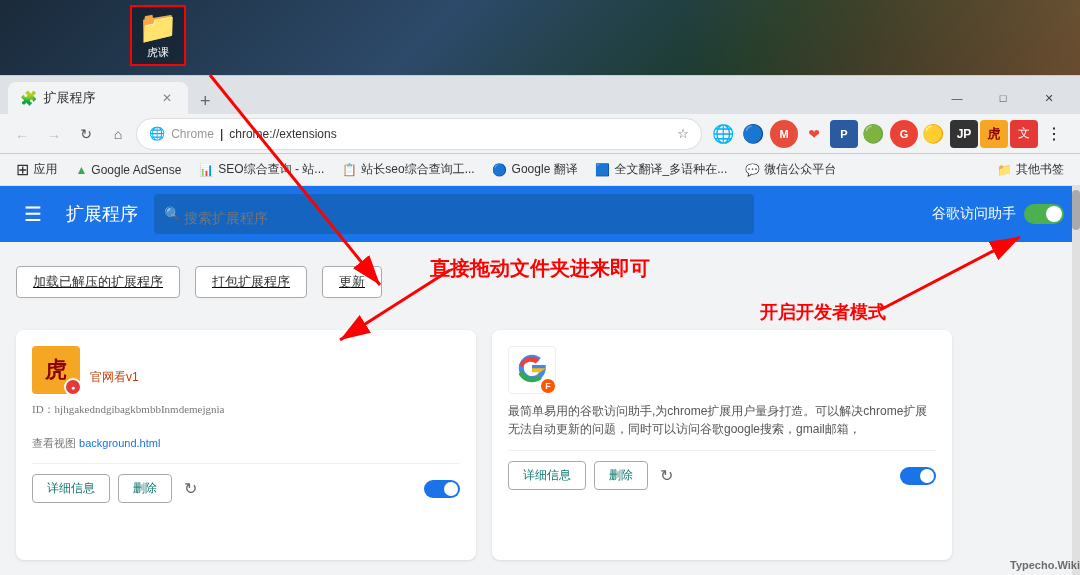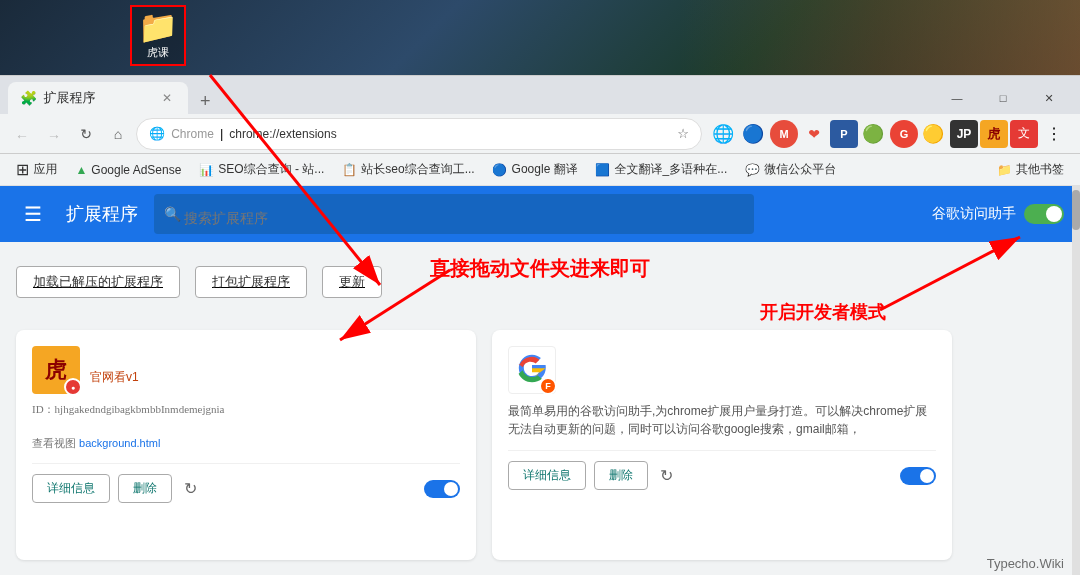--- a/index.html
+++ b/index.html
@@ -409,24 +409,25 @@
       background: #aaa;
       border-radius: 4px;
       position: absolute;
       top: 5px;
     }
 
     
     .watermark {
       position: absolute;
       bottom: 4px;
-      right: 16px;
-      font-size: 13px;
+      right: 0;
+      font-size: 11px;
       color: #333;
       opacity: 0.7;
+      font-weight: bold;
     }
 
     
     .logo-hu { background: #f5a623; color: #8b0000; font-weight: bold; font-size: 22px; }
   </style>
 </head>
 <body>
 
 <div class="top-image-area">
   <div class="folder-icon-wrap">

